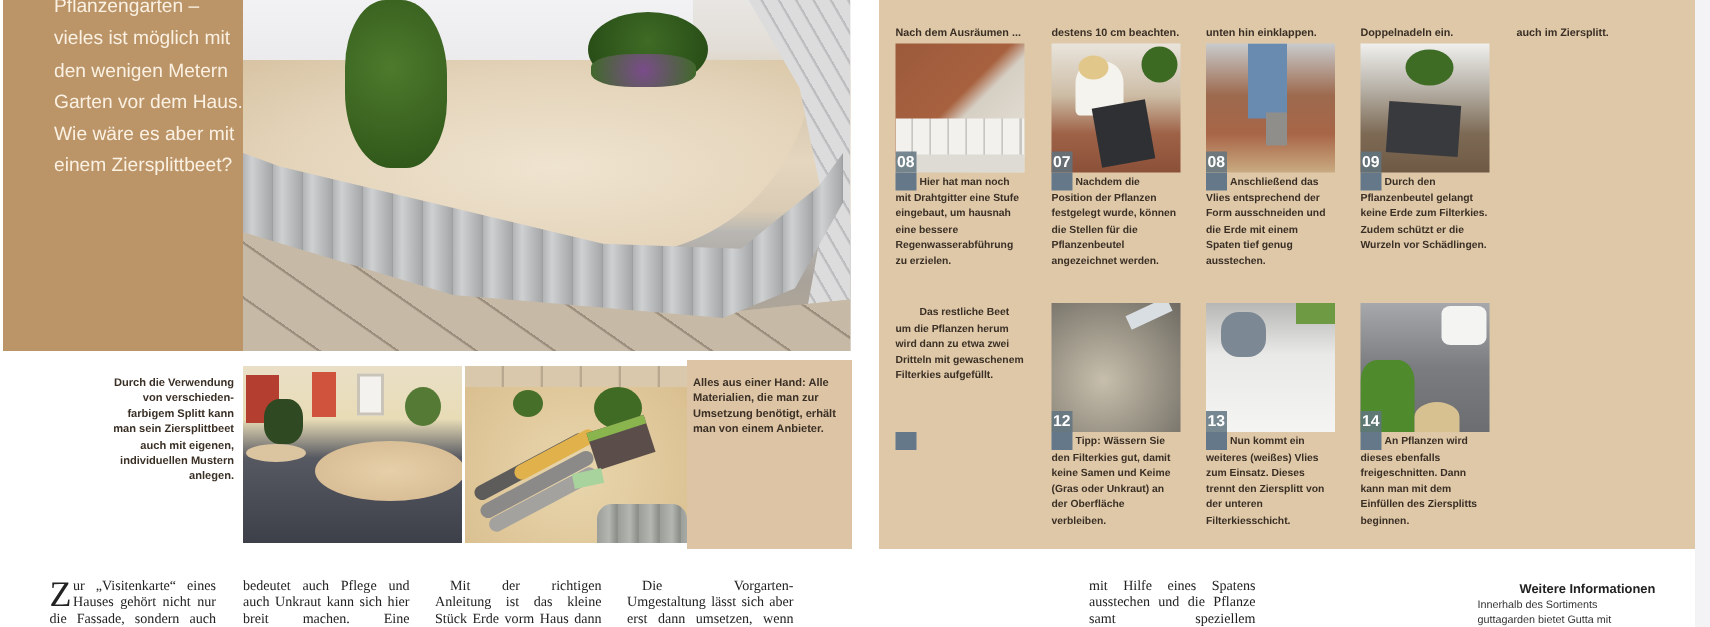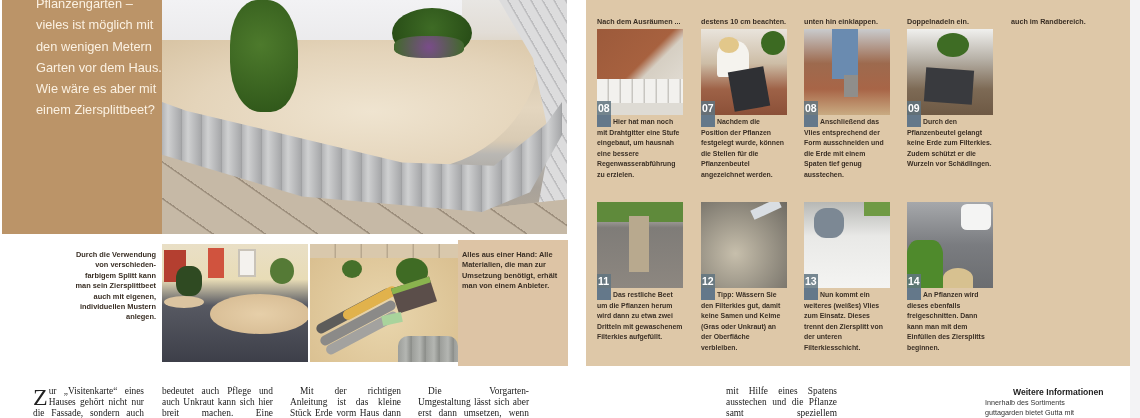--- a/index.html
+++ b/index.html
@@ -167,21 +167,21 @@
   </div>
 
   <div class="beige-box"></div>
   <div class="beige-caption">Alles aus einer Hand: Alle Materialien, die man zur Umsetzung benötigt, erhält man von einem Anbieter.</div>
 
   <div class="steps-panel">
     <div class="top-caption" style="left:11px">Nach dem Ausräumen ...</div>
     <div class="top-caption" style="left:115px">destens 10 cm beachten.</div>
     <div class="top-caption" style="left:218px">unten hin einklappen.</div>
     <div class="top-caption" style="left:321px">Doppelnadeln ein.</div>
-    <div class="top-caption" style="left:425px">auch im Randbereich.</div>
+    <div class="top-caption" style="left:425px">auch im Ziersplitt.</div>
 
     <div class="step" style="left:11px; top:29px">
       <div class="photo p06">
         <div class="curb"></div>
           <div class="pave"></div>
         <div class="num">08</div>
       </div>
       <div class="num-ext"></div>
       <div class="cap">Hier hat man noch mit Drahtgitter eine Stufe eingebaut, um hausnah eine bessere Regenwasserabführung zu erzielen.</div>
     </div>
@@ -209,25 +209,20 @@
       <div class="photo p09">
         <div class="plant"></div>
           <div class="bagb"></div>
         <div class="num">09</div>
       </div>
       <div class="num-ext"></div>
       <div class="cap">Durch den Pflanzenbeutel gelangt keine Erde zum Filterkies. Zudem schützt er die Wurzeln vor Schädlingen.</div>
     </div>
 
     <div class="step" style="left:11px; top:202px">
-      <div class="photo p11">
-        <div class="grass"></div>
-          <div class="pour"></div>
-        <div class="num">11</div>
-      </div>
       <div class="num-ext"></div>
       <div class="cap">Das restliche Beet um die Pflanzen herum wird dann zu etwa zwei Dritteln mit gewaschenem Filterkies aufgefüllt.</div>
     </div>
     <div class="step" style="left:115px; top:202px">
       <div class="photo p12">
         <div class="hose"></div>
         <div class="num">12</div>
       </div>
       <div class="num-ext"></div>
       <div class="cap">Tipp: Wässern Sie den Filterkies gut, damit keine Samen und Keime (Gras oder Unkraut) an der Oberfläche verbleiben.</div>

